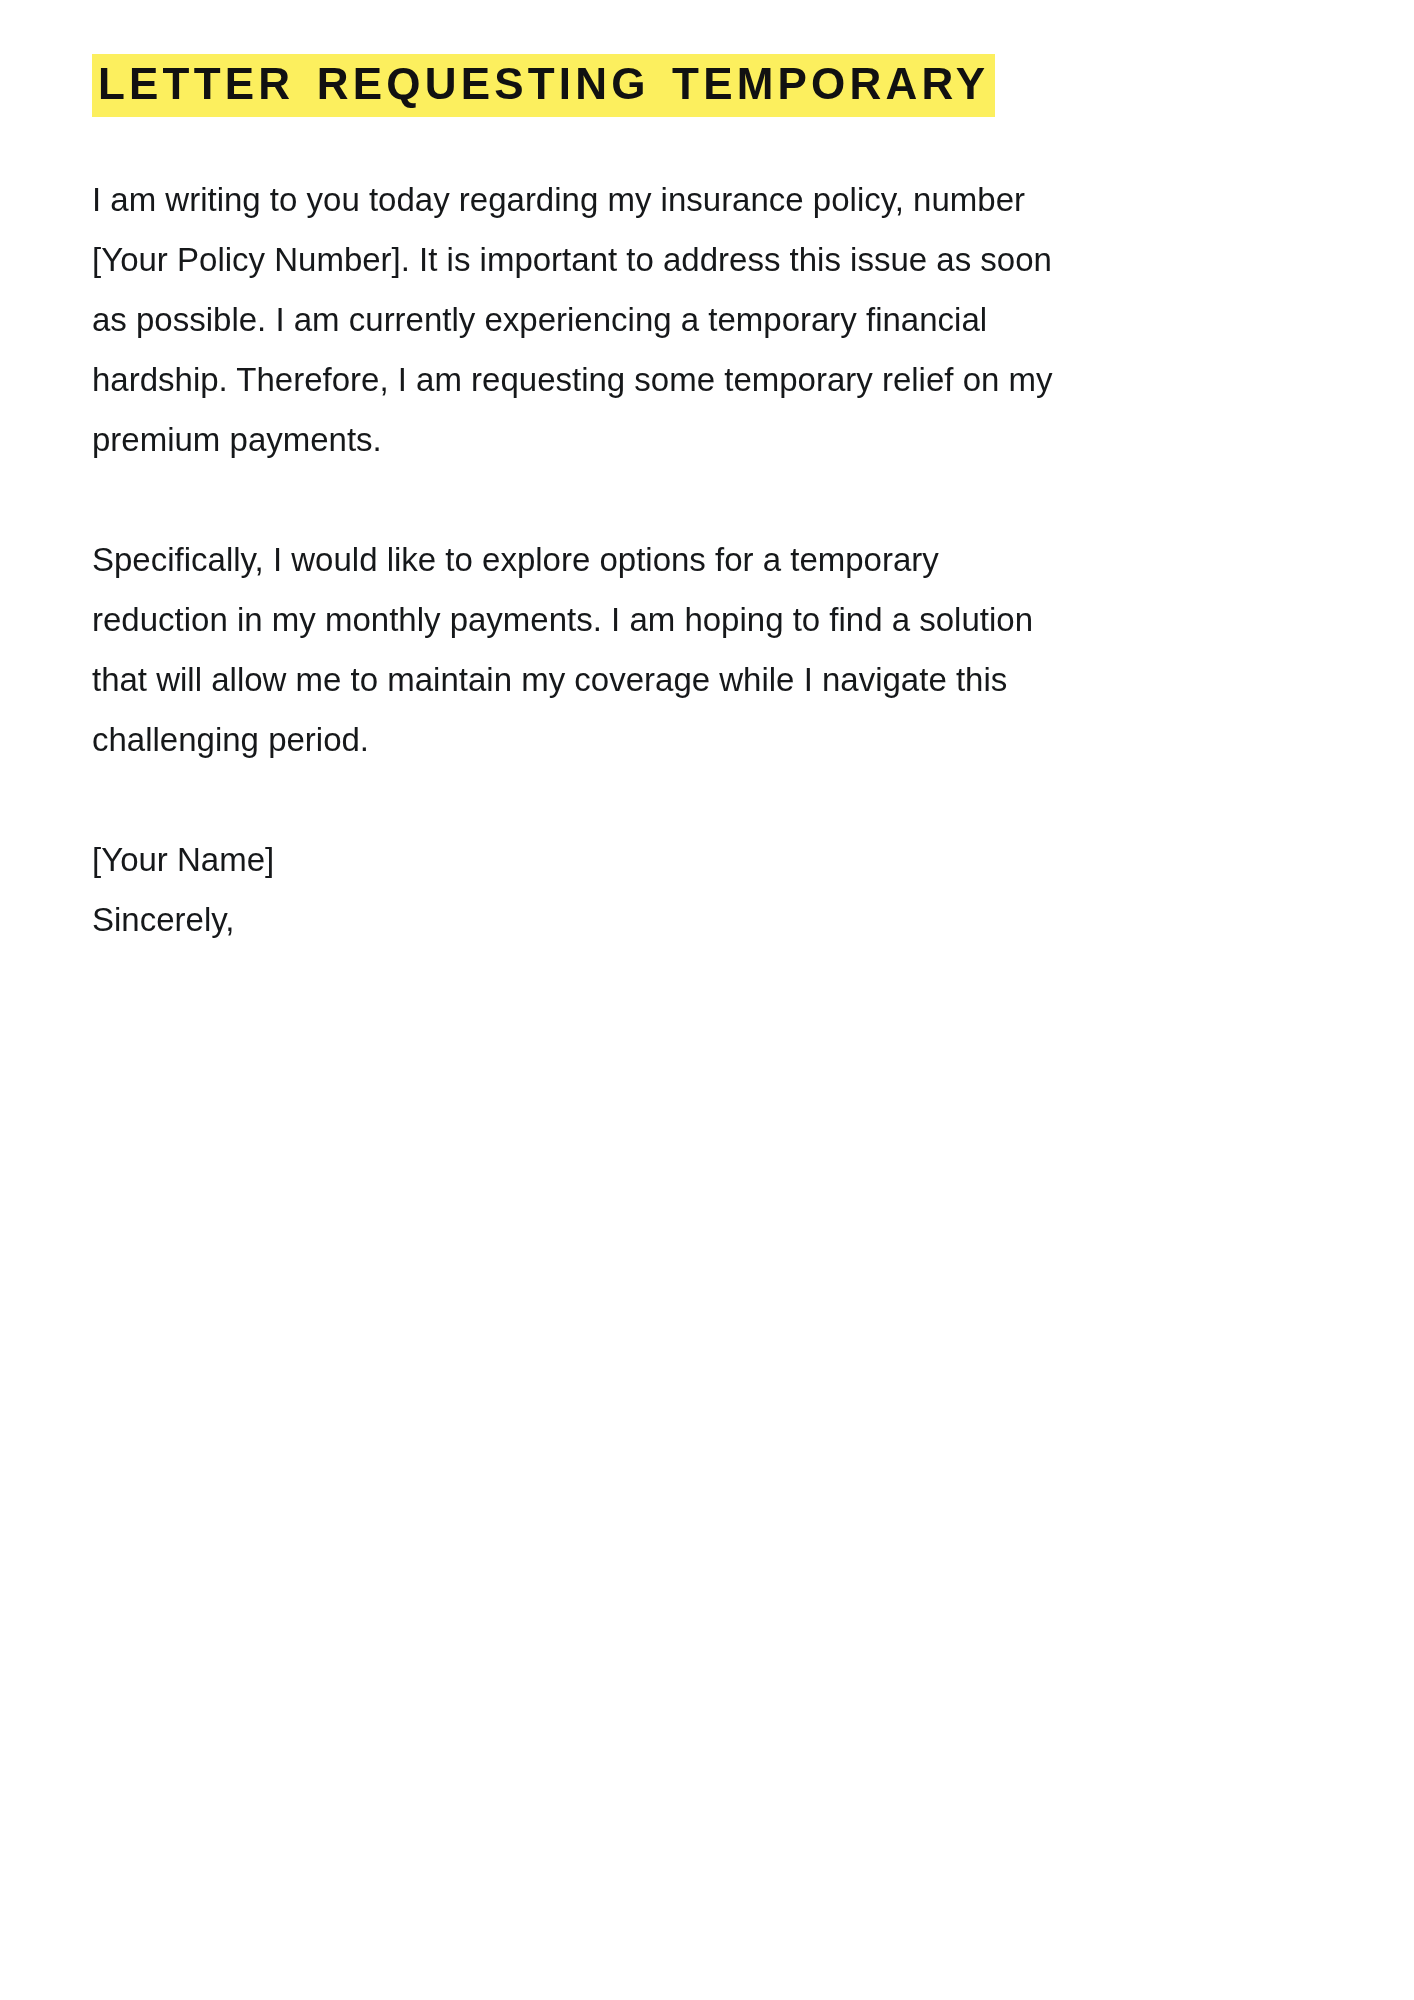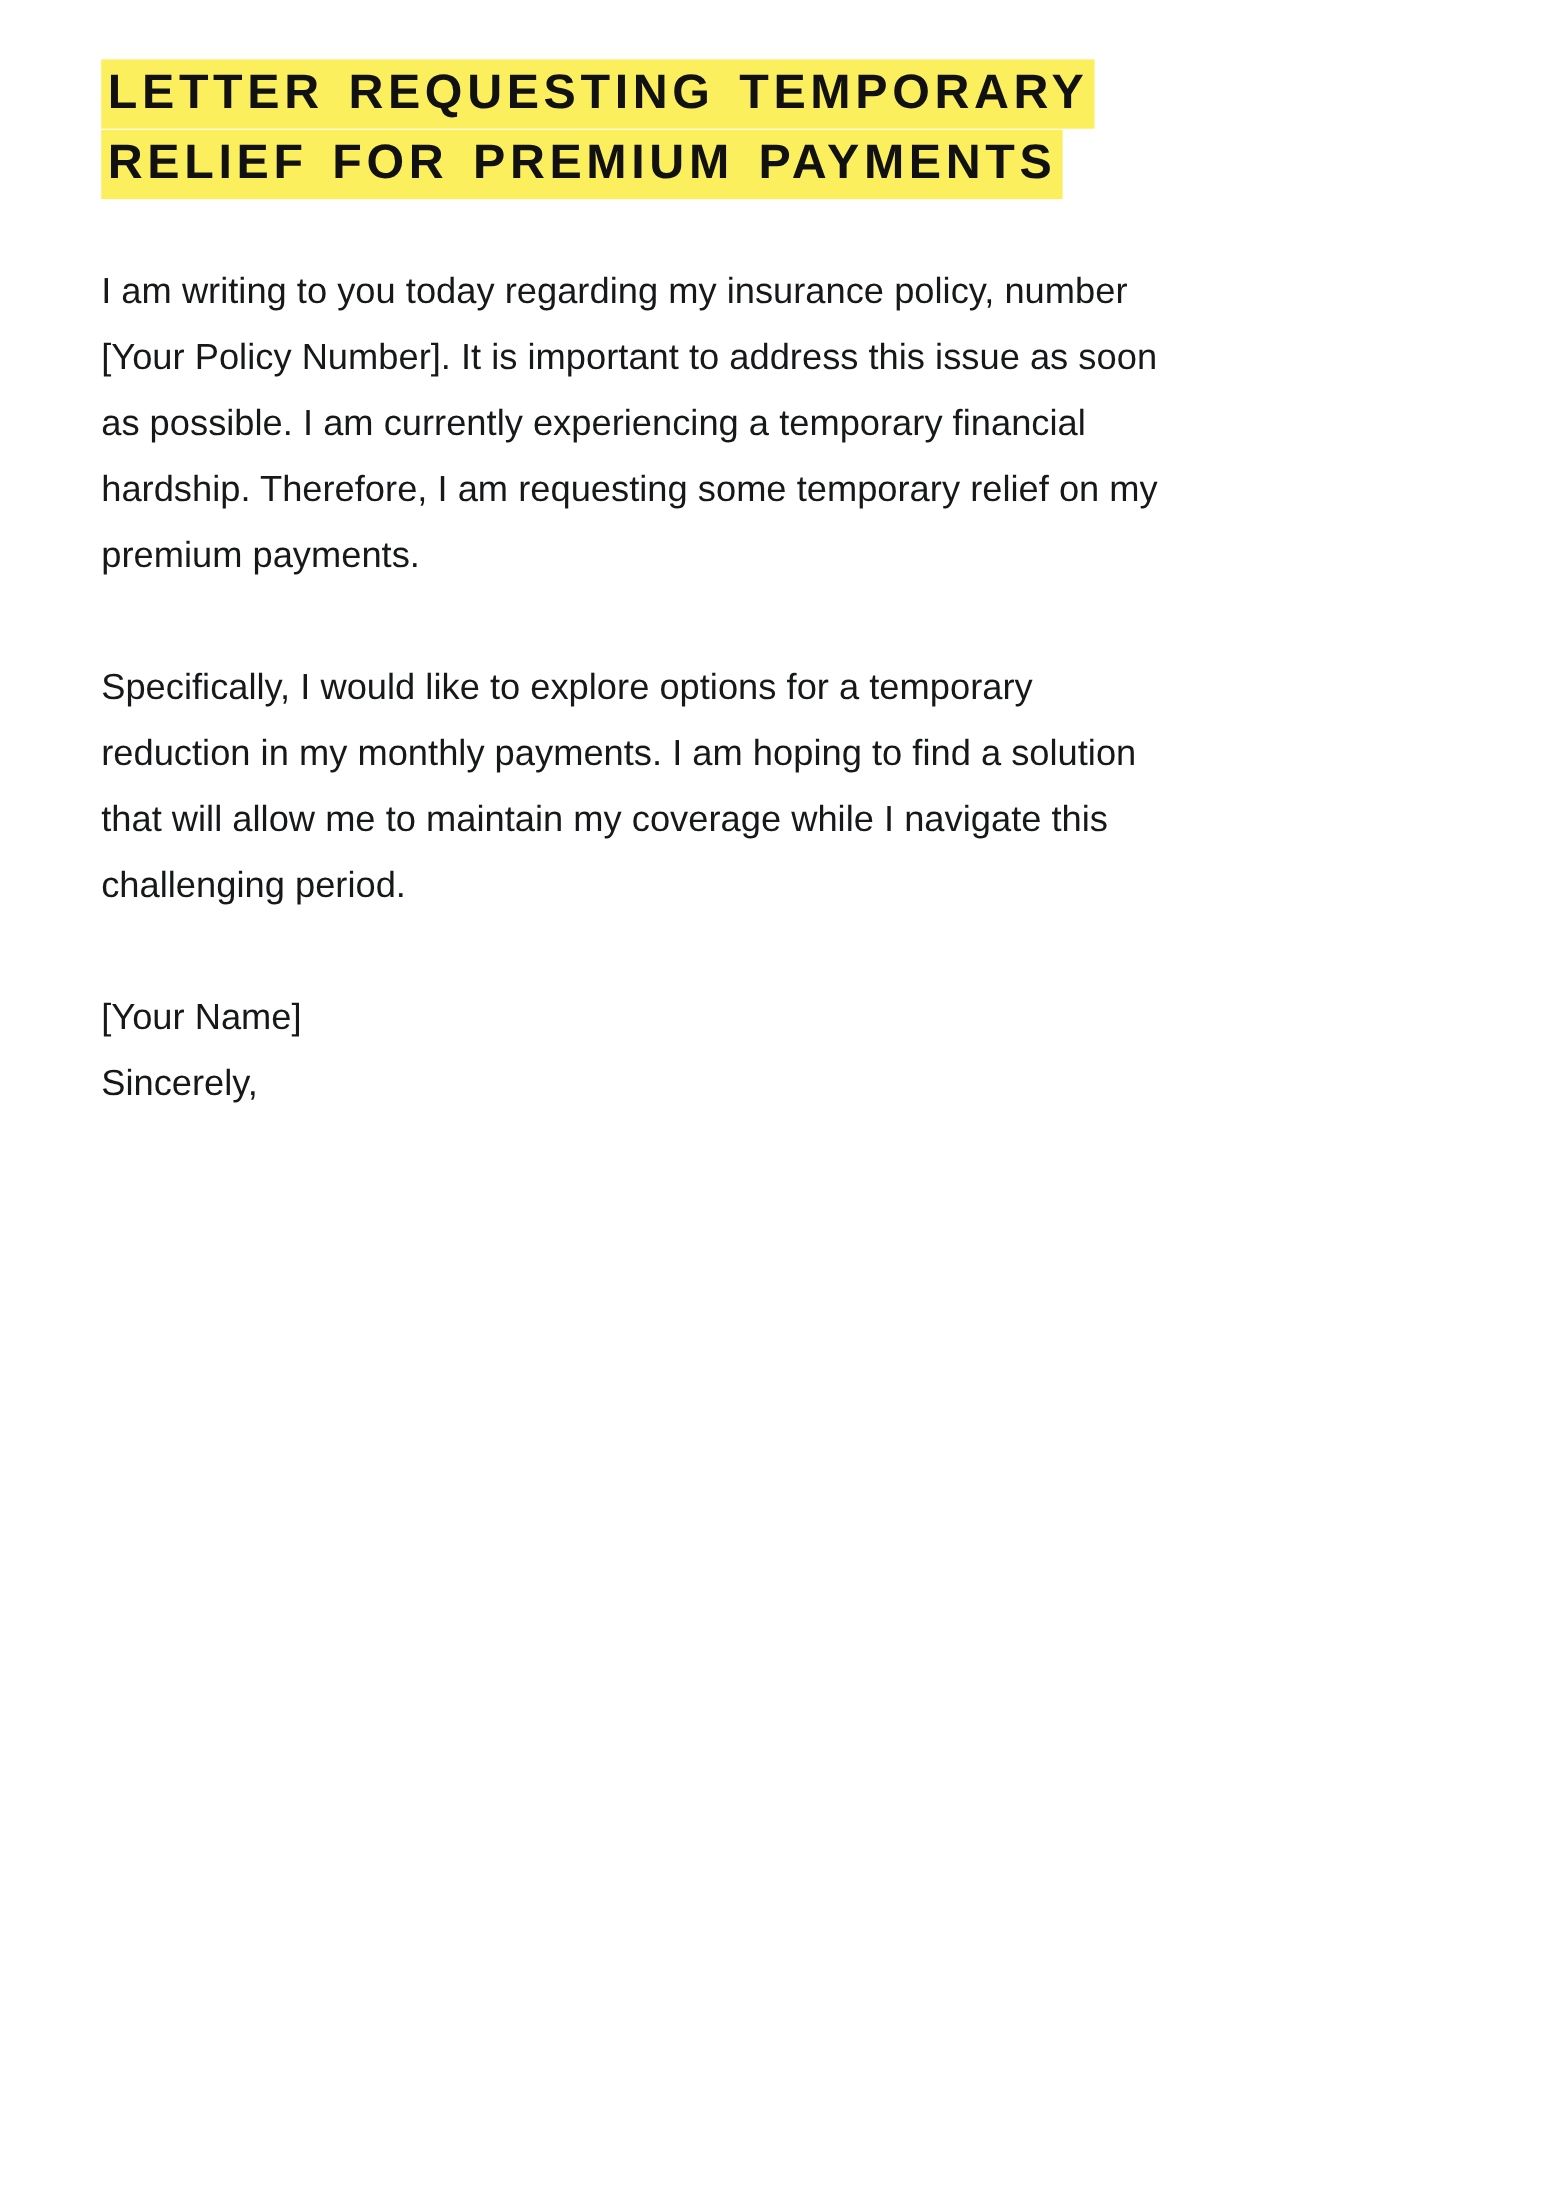--- a/index.html
+++ b/index.html
@@ -104,21 +104,21 @@
   }
 </style>
 </head>
 <body>
 
 <div class="page">
 
   <div class="content">
 
     <div class="title-block">
-      <h1 class="doc-title"><span class="hl">LETTER REQUESTING TEMPORARY</span><br><span class="hl">RELIEF FOR PREMIUM PAYMENTS</span></h1>
+      <h1 class="doc-title"><span class="hl">LETTER REQUESTING TEMPORARY</span><br></h1>
     </div>
 
     <div class="letter-body">
 
 
       <p>I am writing to you today regarding my insurance policy, number [Your Policy Number]. It is important to address this issue as soon as possible. I am currently experiencing a temporary financial hardship. Therefore, I am requesting some temporary relief on my premium payments.</p>
 
 
       <p>Specifically, I would like to explore options for a temporary reduction in my monthly payments. I am hoping to find a solution that will allow me to maintain my coverage while I navigate this challenging period.</p>
 

